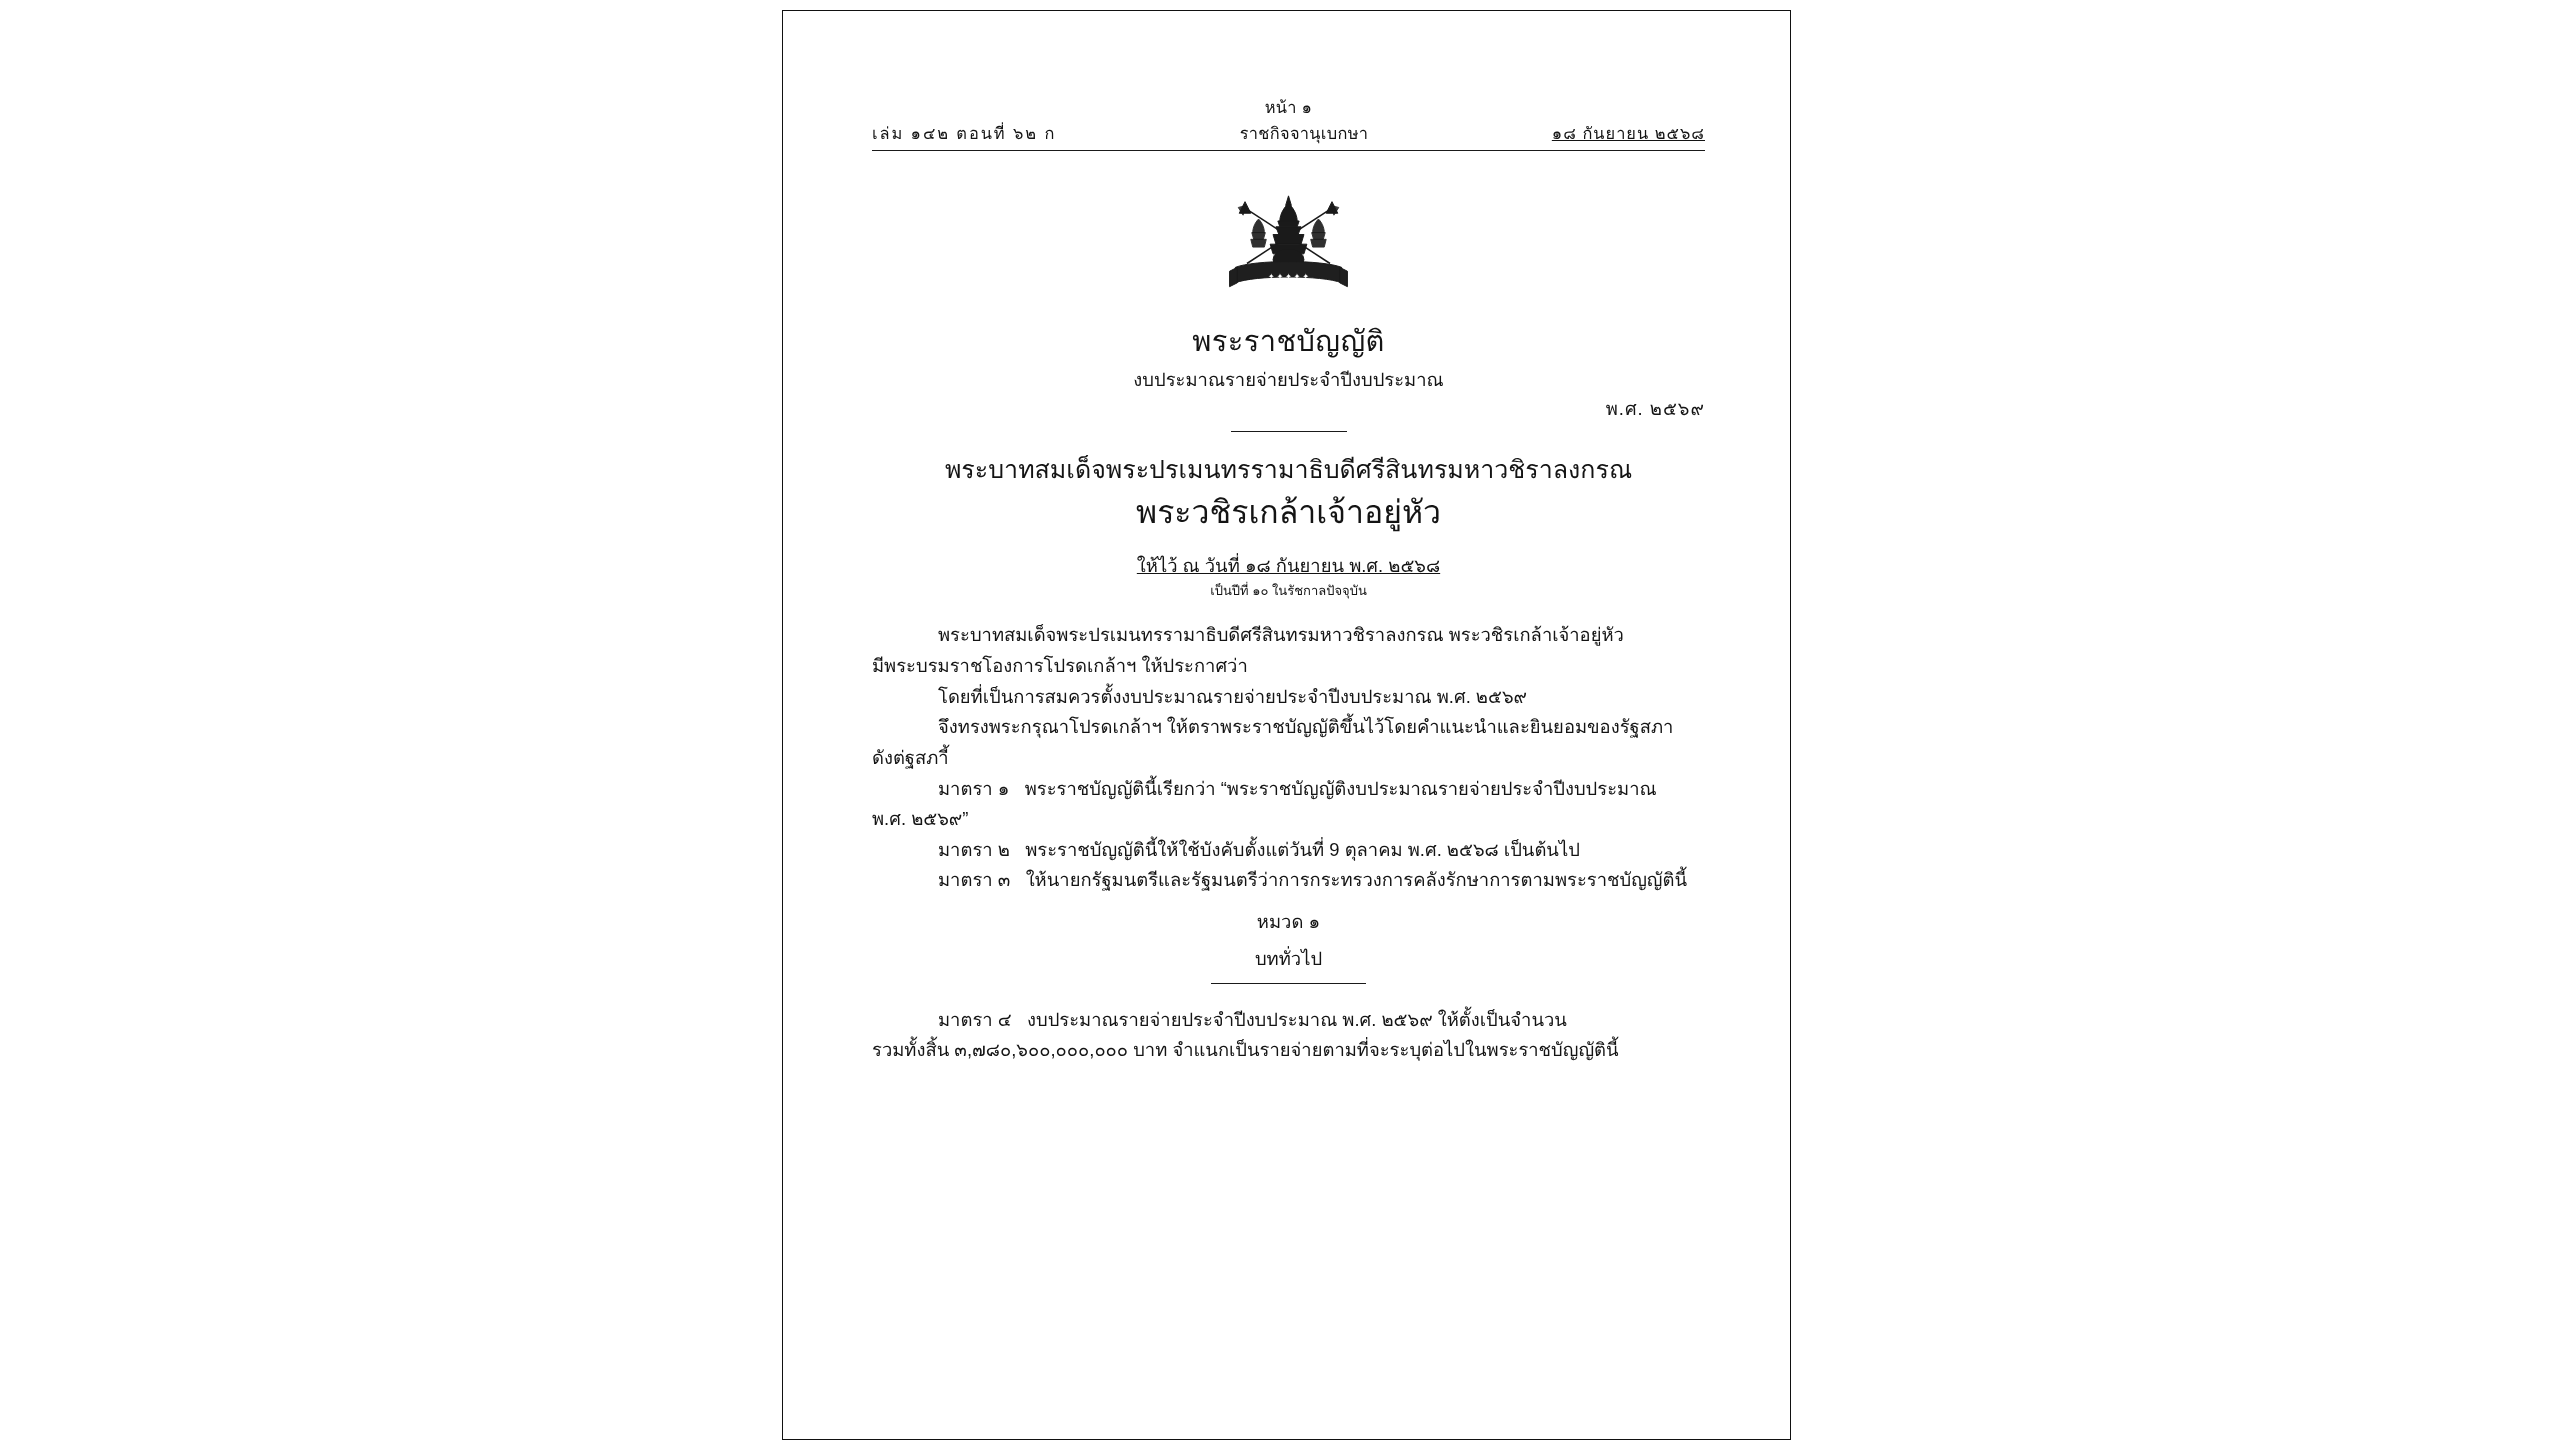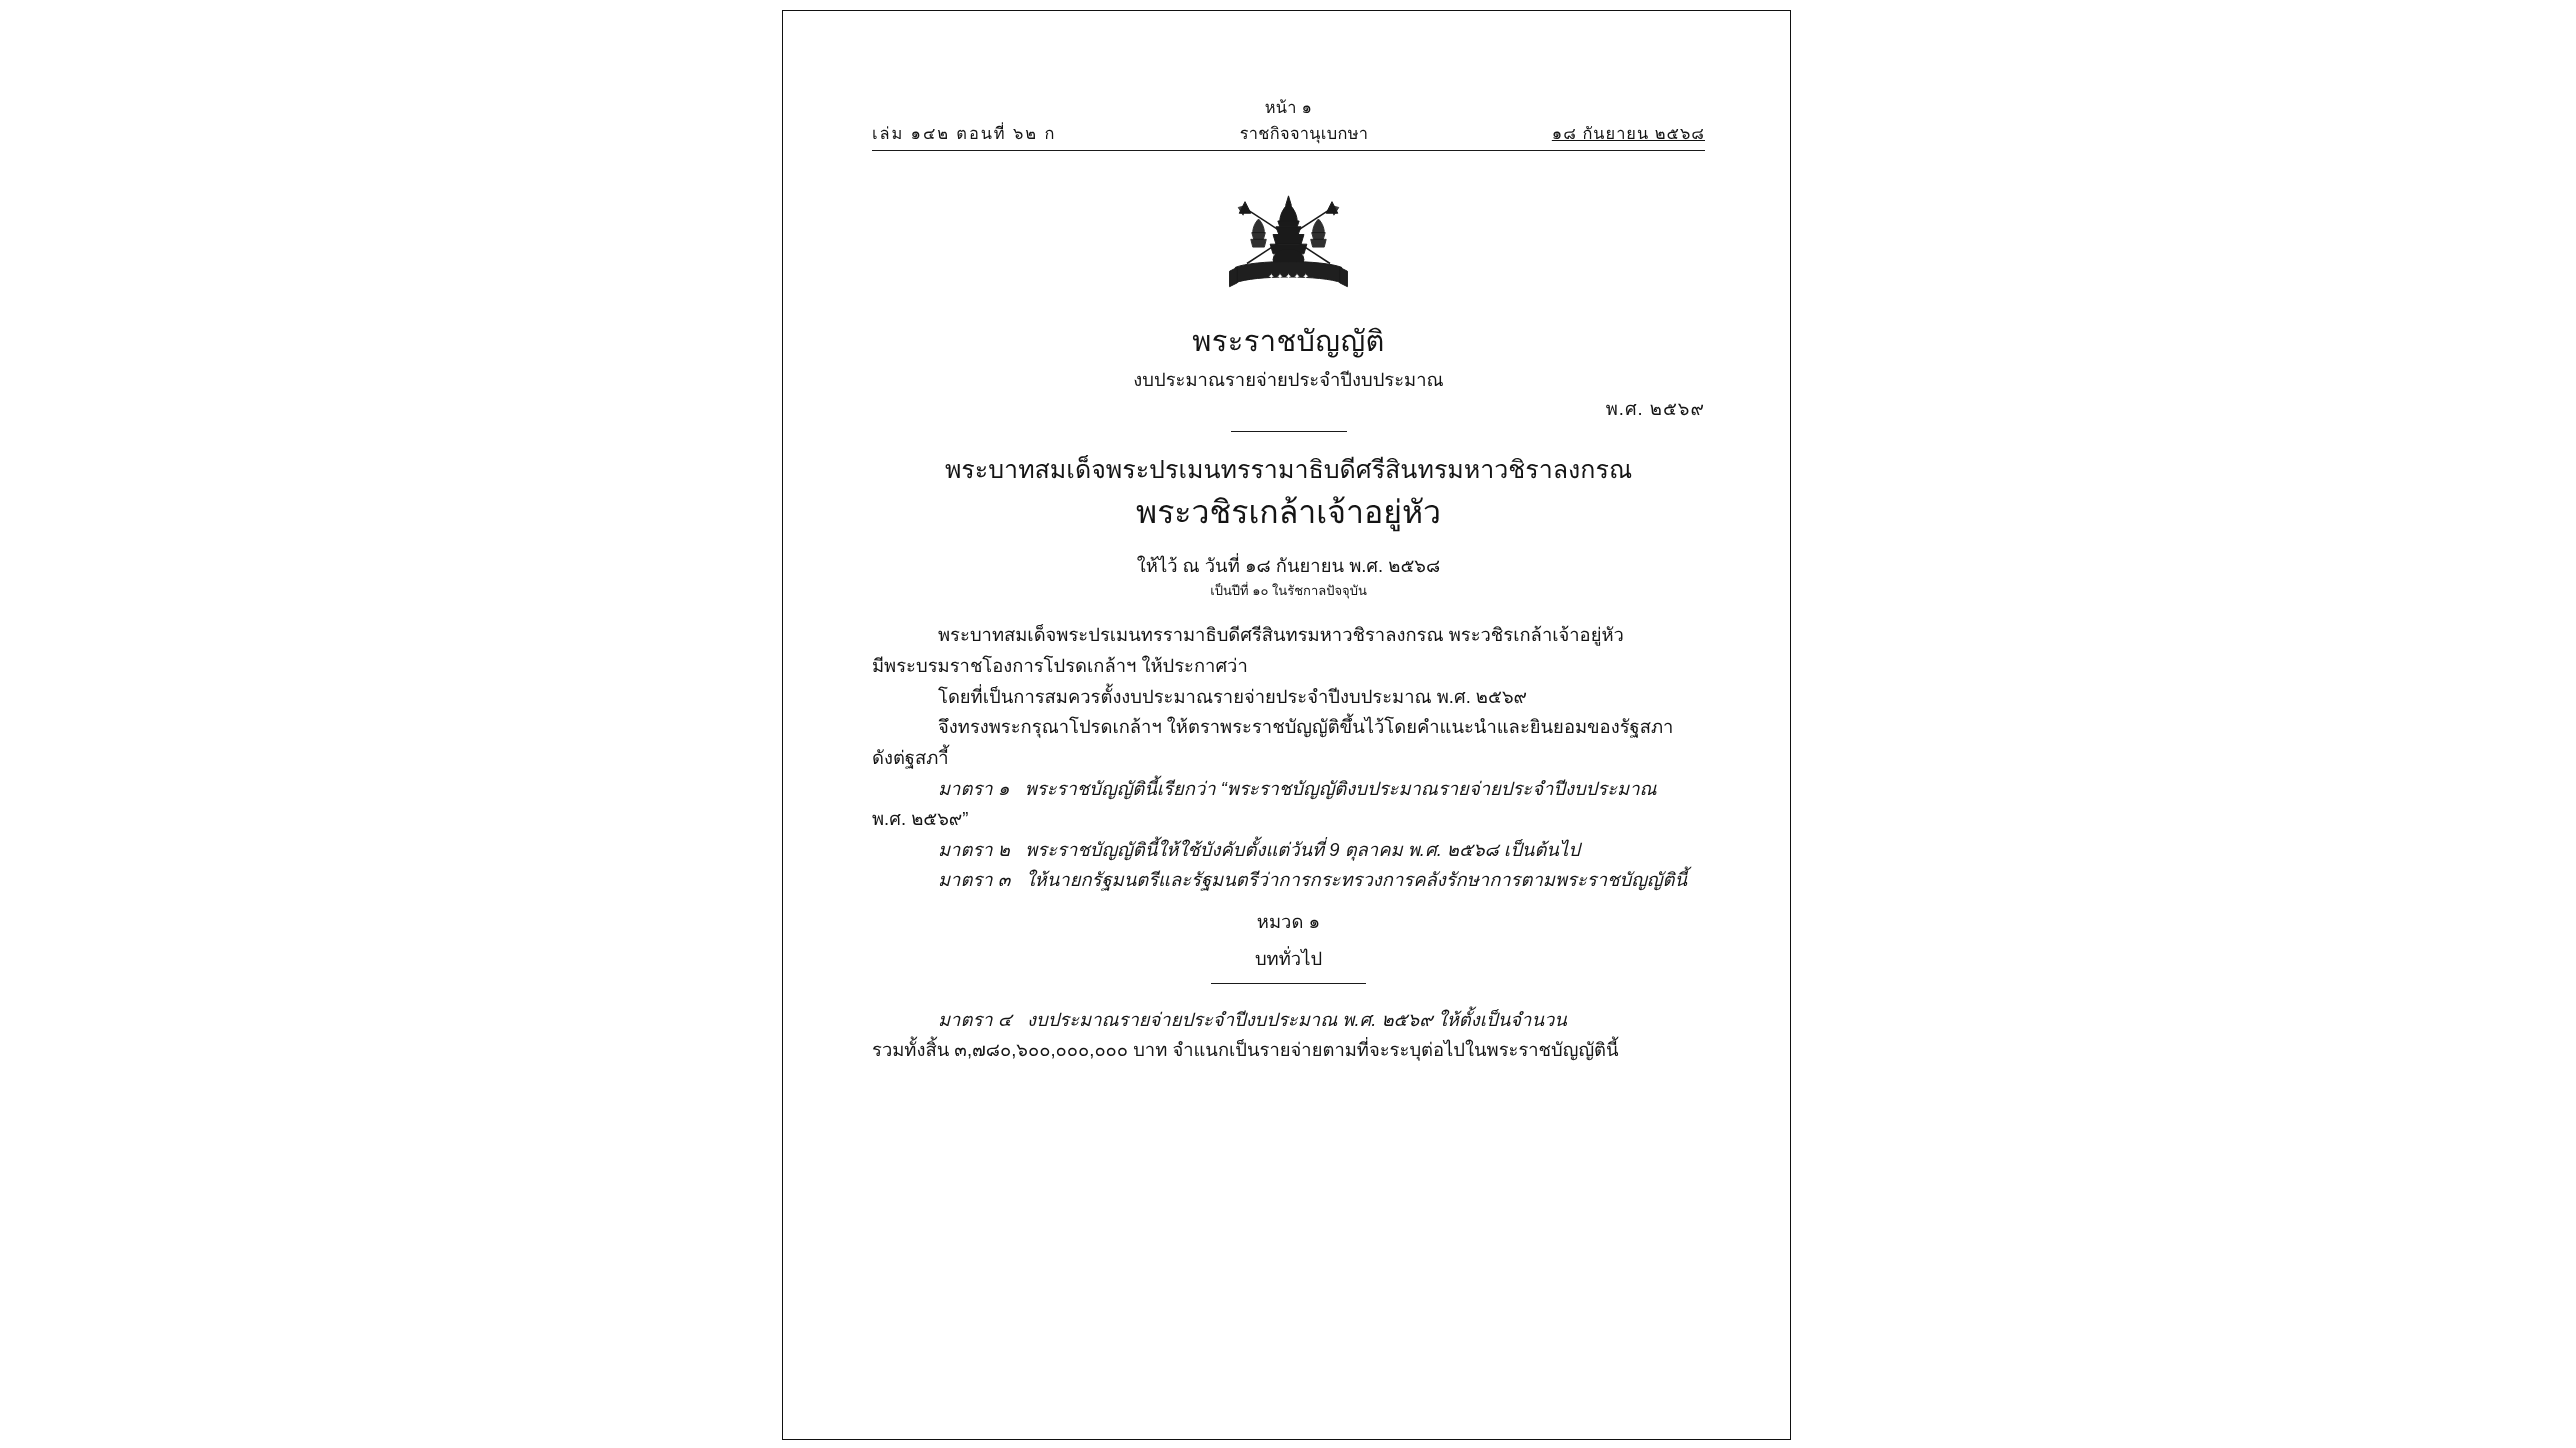--- a/index.html
+++ b/index.html
@@ -119,20 +119,21 @@
     font-size: 32px;
     line-height: 1.35;
     margin-top: 3.9px;
   }
 
   .given-line {
     text-align: center;
     font-size: 18.4px;
     margin-top: 17.4px;
     line-height: 1.5;
+    text-decoration: underline;
   }
   .reign-line {
     text-align: center;
     font-size: 13px;
     line-height: 1.5;
     margin-top: 1.9px;
   }
 
   
   .body-block {
@@ -144,21 +145,20 @@
   }
   .para {
     margin: 0 0 1px 0;
     text-indent: 66px;
   }
   .para.noindent { text-indent: 0; }
 
   .section-para {
     margin: 0;
     text-indent: 66px;
-    font-style: italic;
   }
 
   
   .chapter-head {
     text-align: center;
     font-size: 18.4px;
     margin-top: 13.5px;
     line-height: 1.5;
   }
   .chapter-sub {

